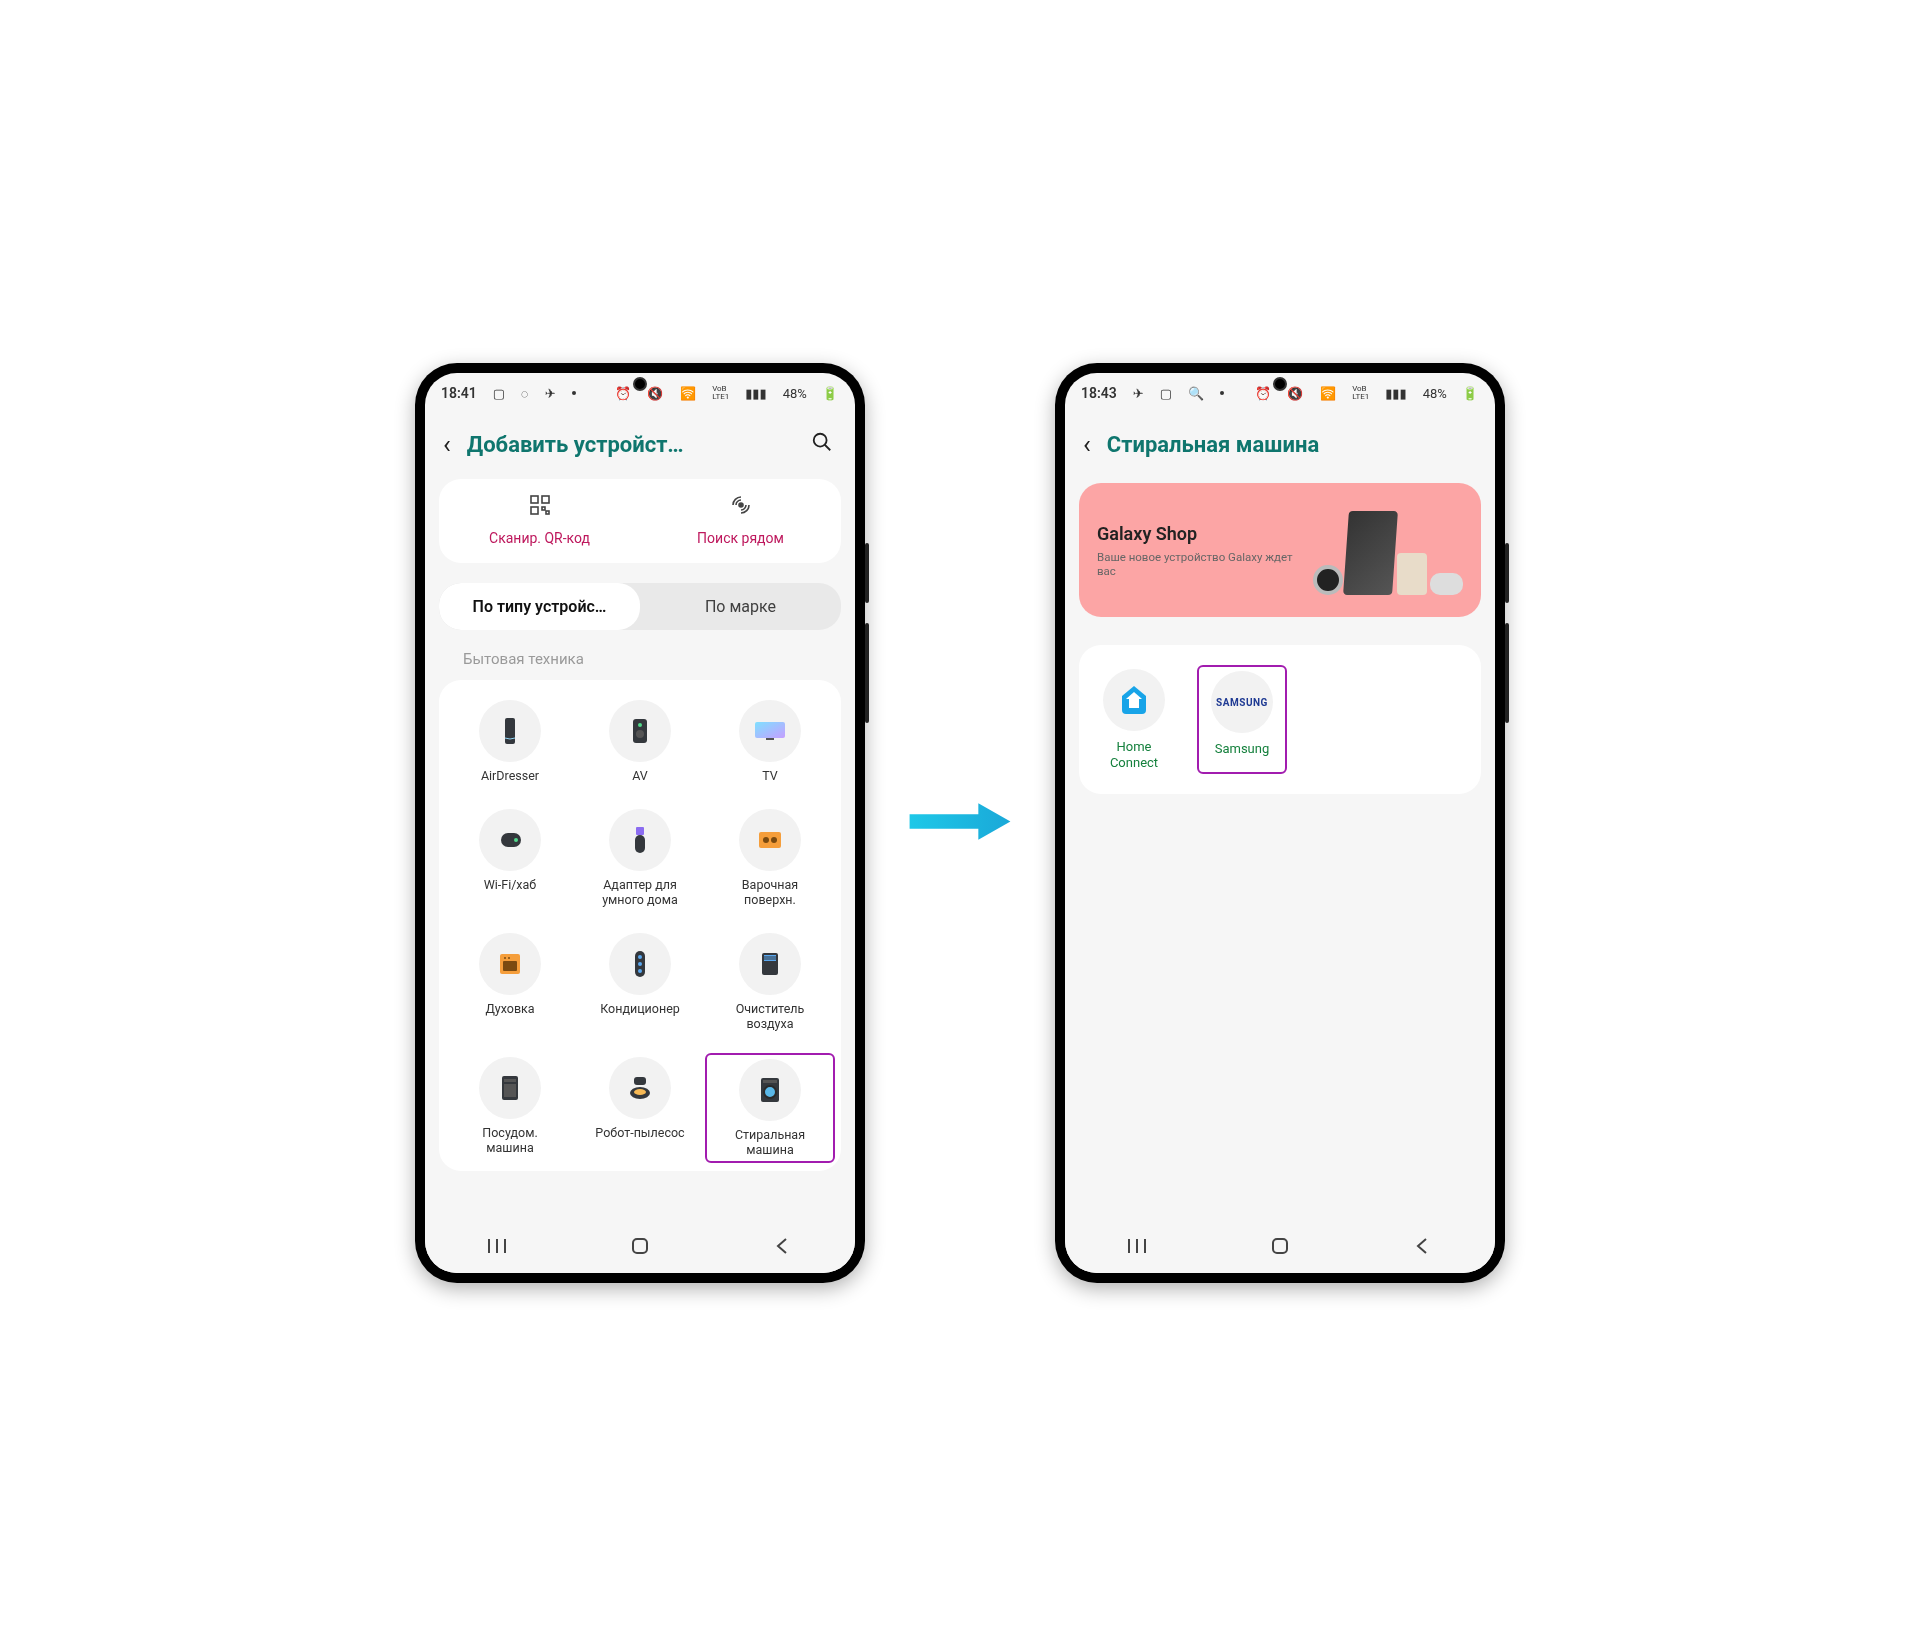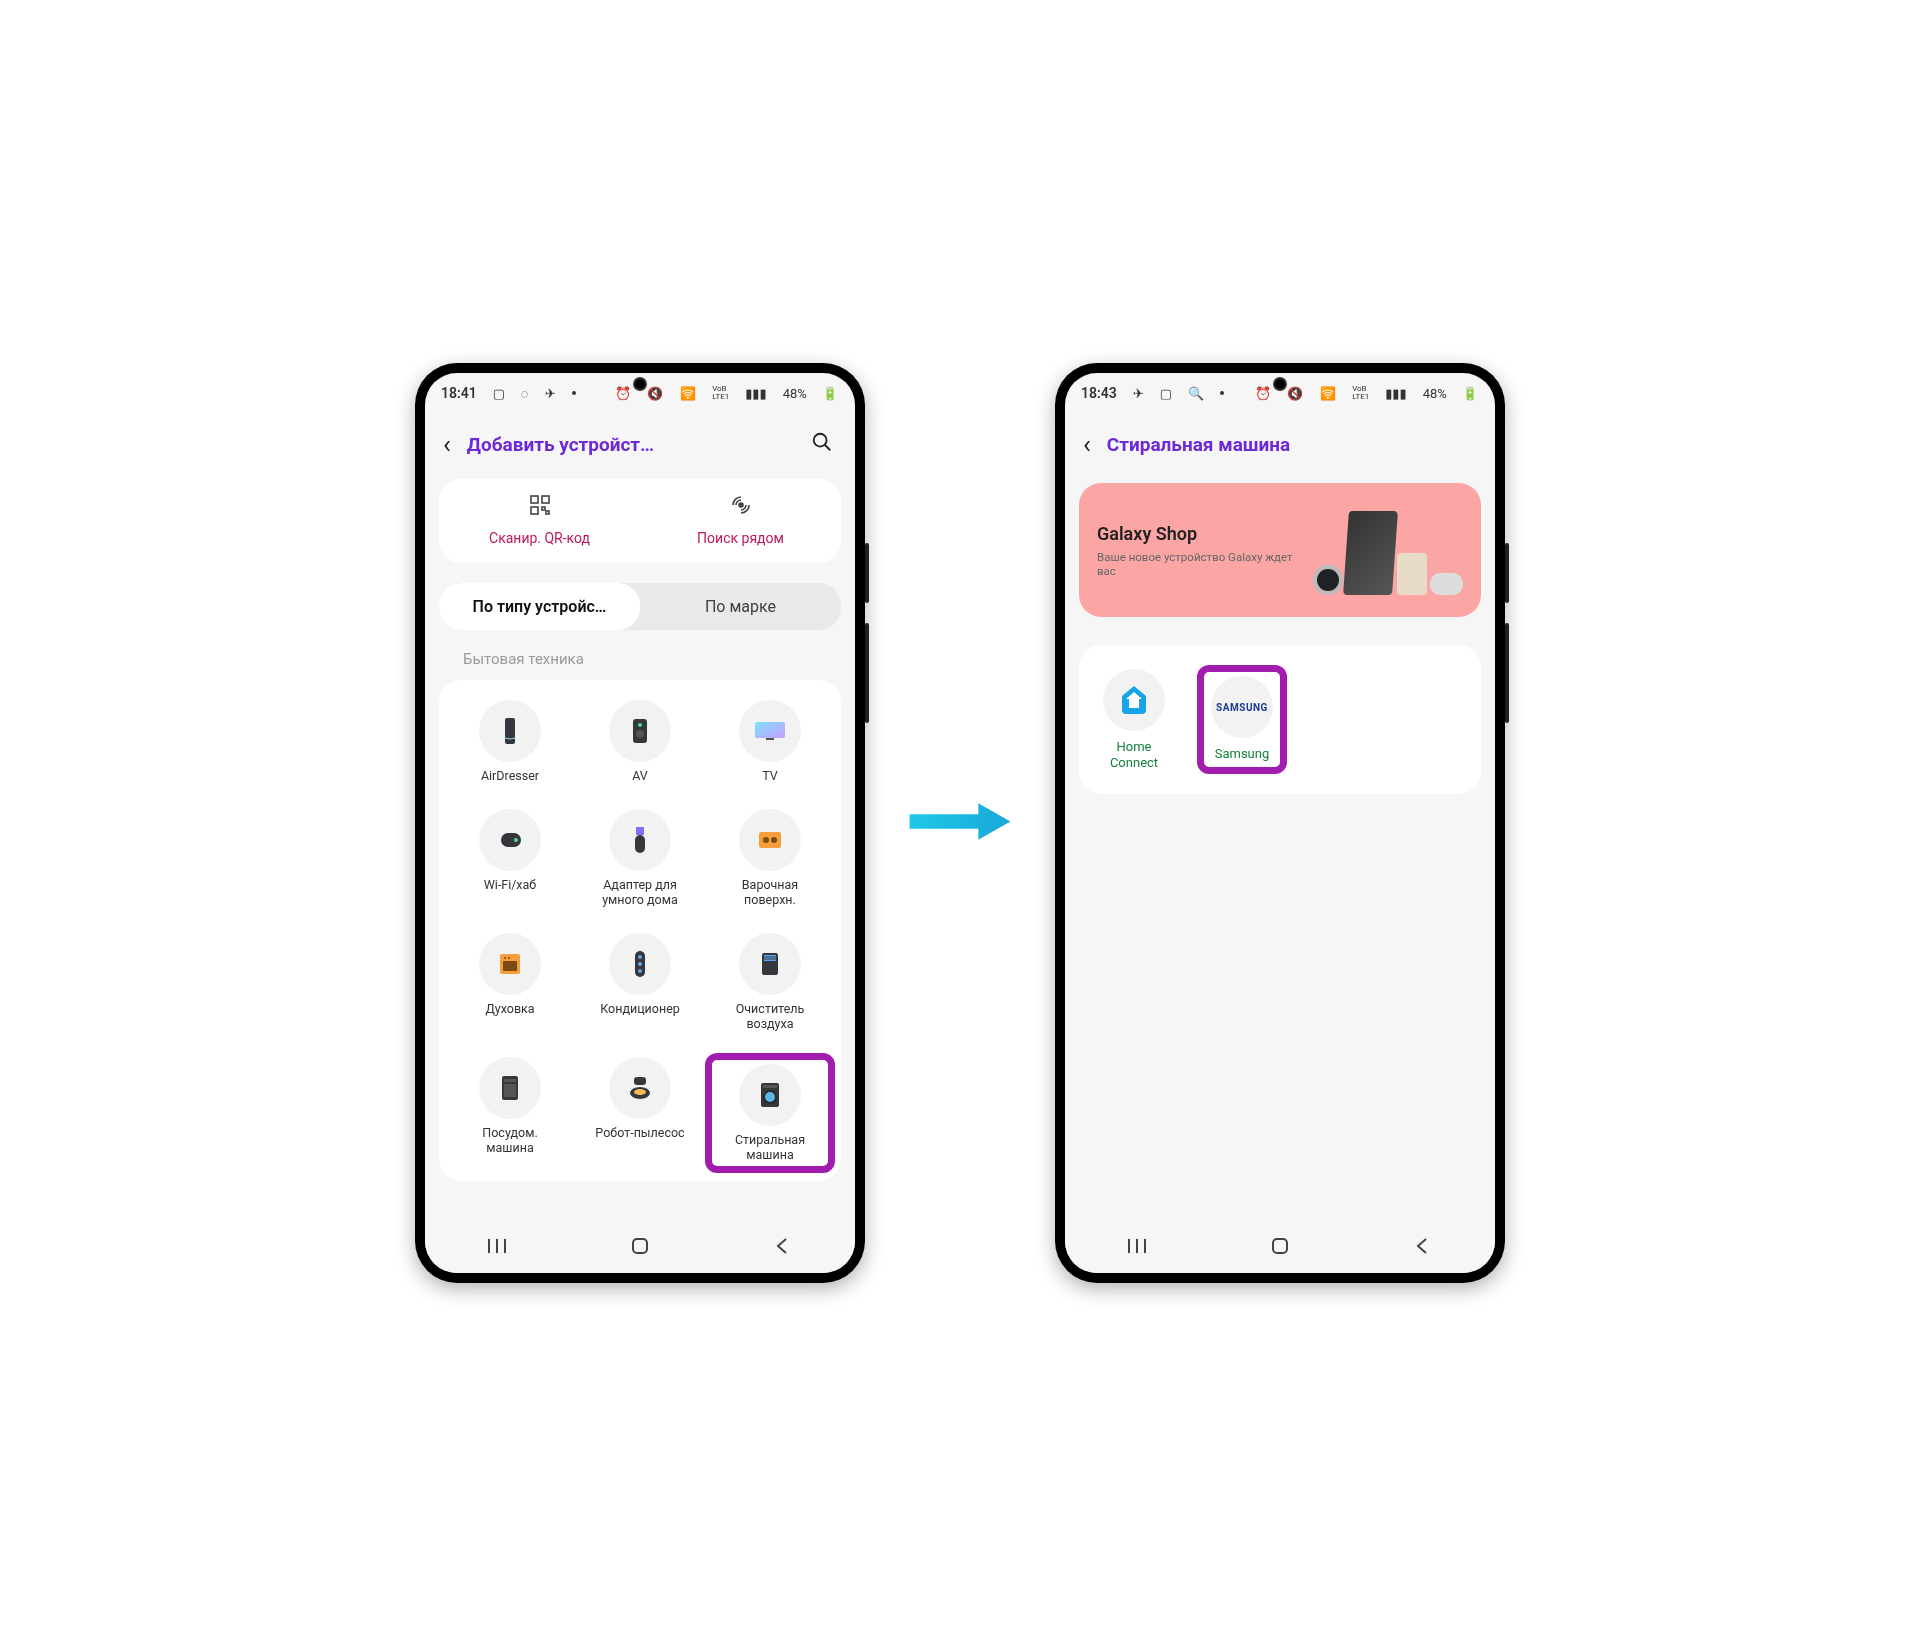--- a/index.html
+++ b/index.html
@@ -65,23 +65,23 @@
     padding: 22px 18px 14px;
     gap: 10px;
   }
   .header .back {
     font-size: 26px;
     color: #222;
     padding: 0 6px 0 0;
     cursor: pointer;
   }
   .header .title {
-    font-size: 19px;
+    font-size: 22px;
     font-weight: 700;
-    color: #6d28d9;
+    color: #0f766e;
     flex: 1;
     white-space: nowrap;
     overflow: hidden;
     text-overflow: ellipsis;
   }
   .header .search-btn { font-size: 22px; color: #222; padding: 0 4px; cursor:pointer; }
   .top-actions {
     display: flex;
     background: #fff;
     margin: 6px 14px 10px;
@@ -148,22 +148,22 @@
     justify-content: center;
     margin-bottom: 6px;
   }
   .device-item .dl {
     font-size: 12.5px;
     color: #333;
     line-height: 1.2;
     max-width: 94px;
   }
   .highlight {
-    border: 7px solid #a21caf;
-    border-radius: 12px;
+    border: 2px solid #a21caf;
+    border-radius: 6px;
   }
   .content-scroll { flex: 1; overflow: hidden; }
   .navbar {
     display: flex;
     justify-content: space-around;
     align-items: center;
     height: 50px;
     background: #f6f6f6;
   }
   .nav-ic { color: #444; }

